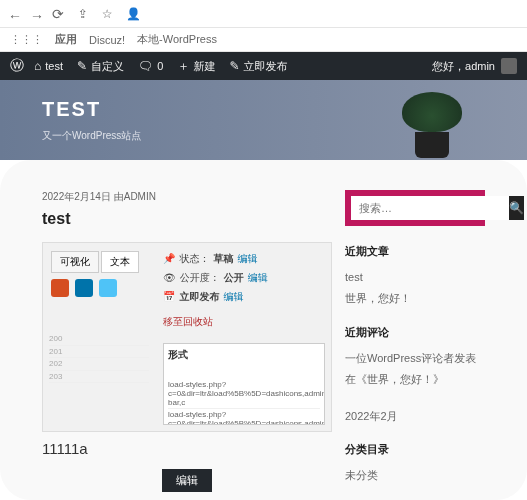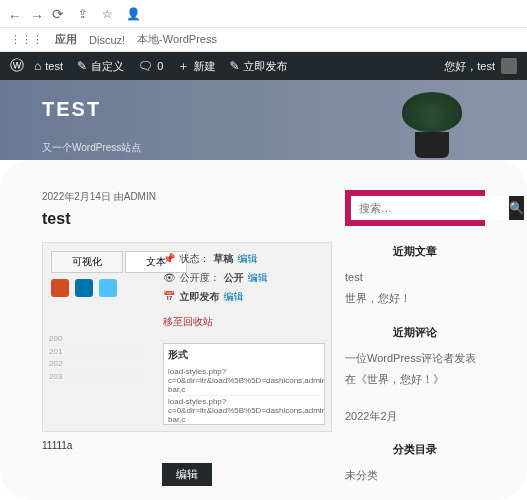--- a/index.html
+++ b/index.html
@@ -17,65 +17,65 @@
 .admin-bar { height: 28px; background: #23282d; color: #eee; display: flex; align-items: center; padding: 0 10px; font-size: 11px; }
 .admin-bar .wp-logo { font-size: 14px; margin-right: 10px; }
 .admin-bar .ab-item { display: flex; align-items: center; gap: 4px; margin-right: 14px; cursor: pointer; }
 .admin-bar .ab-item .ai { font-size: 12px; }
 .admin-bar .spacer { flex: 1; }
 .admin-bar .greet { font-size: 11px; }
 .admin-bar .avatar { width: 16px; height: 16px; background: #666; margin-left: 6px; border-radius: 2px; }
 
 .hero { height: 80px; background: linear-gradient(to right, #6a7a94, #8a95aa); padding: 18px 42px; position: relative; overflow: hidden; }
 .hero .title { color: #fff; font-size: 20px; font-weight: bold; letter-spacing: 2px; }
-.hero .tagline { color: #e0e3ea; font-size: 10px; margin-top: 20px; }
+.hero .tagline { color: #e0e3ea; font-size: 10px; margin-top: 8px; }
 .hero .plant { position: absolute; right: 60px; top: 8px; width: 70px; height: 70px; }
 .hero .plant .pot { width: 34px; height: 26px; background: #222; position: absolute; bottom: 0; left: 18px; border-radius: 0 0 6px 6px; }
 .hero .plant .leaves { width: 60px; height: 40px; position: absolute; top: 4px; left: 5px; background: radial-gradient(circle at 50% 60%, #2a5030, #1a3020); border-radius: 50% 50% 45% 45%; }
 
 .content-wrap { background: #f9f9f9; padding: 30px 42px; display: flex; gap: 13px; height: 340px; overflow: hidden; border-radius: 31px; }
 .main-col { flex: 1; }
 .sidebar { width: 140px; flex-shrink: 0; }
 
 .meta { font-size: 10px; color: #666; margin-bottom: 6px; }
 .post-title { font-size: 16px; font-weight: bold; color: #222; margin-bottom: 14px; }
 
 .editor-box { background: #f1f1f1; border: 1px solid #ddd; padding: 8px; margin-bottom: 8px; font-size: 10px; position: relative; height: 190px; overflow: hidden; }
 .editor-tabs { display: flex; gap: 2px; margin-bottom: 6px; }
-.editor-tabs .tab { background: #fff; padding: 3px 20px; border: 1px solid #ccc; font-size: 10px; }
+.editor-tabs .tab { background: #fff; padding: 3px 8px; border: 1px solid #ccc; font-size: 10px; }
 .editor-tabs .tab.active { background: #f6f6f6; }
 .editor-icons { display: flex; gap: 6px; margin-bottom: 6px; }
 .editor-icons .ei { width: 18px; height: 18px; border-radius: 3px; }
 .ei.red { background: #d54e21; }
 .ei.blue { background: #0073aa; }
 .ei.lblue { background: #4fc3f7; }
 
 .publish-box { position: absolute; top: 6px; left: 120px; font-size: 10px; color: #444; line-height: 1.9; }
 .publish-box .row { display: flex; align-items: center; gap: 4px; }
 .publish-box a { color: #0073aa; text-decoration: none; }
 .publish-box .trash { color: #b32d2e; margin-top: 6px; display: block; }
 
 .styles-box { position: absolute; top: 100px; left: 120px; right: 6px; bottom: 6px; background: #fff; border: 1px solid #ccc; font-size: 8px; color: #666; overflow: hidden; padding: 4px; }
-.styles-box .hd { font-weight: bold; margin-bottom: 4px; font-size: 10px; color: #333; }
+.styles-box .hd { font-weight: bold; margin-bottom: 17px; font-size: 10px; color: #333; }
 .styles-box .srow { display: flex; justify-content: space-between; border-bottom: 1px solid #f0f0f0; padding: 1px 0; }
 
 .left-snippet { position: absolute; top: 90px; left: 6px; width: 100px; font-size: 8px; color: #aaa; line-height: 1.2; }
 .left-snippet .ln { border-bottom: 1px solid #eee; padding: 1px 0; }
 
-.text111 { font-size: 10px; color: #333; margin-bottom: 12px; }
+.text111 { font-size: 15px; color: #333; margin-bottom: 12px; }
 
 .bottom-bar { text-align: center; margin-top: 4px; }
 .bottom-bar .editbtn { background: #23282d; color: #fff; padding: 4px 14px; font-size: 11px; border: none; }
 
 .search-widget { display: flex; margin-bottom: 18px; border: 6px solid #be185d; }
 .search-widget input { flex: 1; border: none; padding: 6px 8px; font-size: 11px; outline: none; }
 .search-widget button { width: 30px; background: #222; color: #fff; border: none; font-size: 12px; cursor: pointer; }
 
 .widget { margin-bottom: 16px; }
-.widget .wtitle { font-size: 11px; font-weight: bold; color: #222; margin-bottom: 8px; text-align: center; }
+.widget .wtitle { font-size: 11px; font-weight: bold; color: #222; margin-bottom: 8px; }
 .widget ul { list-style: none; }
 .widget li { font-size: 11px; color: #666; line-height: 1.9; }
 </style>
 </head>
 <body>
 
 <div class="browser-bar">
   <span class="nav-arrow">←</span>
   <span class="nav-arrow">→</span>
   <span class="nav-arrow">⟳</span>
@@ -107,21 +107,21 @@
     </span>
   <span class="ab-item">
       <span class="ai">＋</span>
       <span>新建</span>
     </span>
   <span class="ab-item">
       <span class="ai">✎</span>
       <span>立即发布</span>
     </span>
   <span class="spacer"></span>
-  <span class="greet"><span>您好，test</span></span>
+  <span class="greet"><span>您好，admin</span></span>
   <span class="avatar"></span>
 </div>
 
 <div class="hero">
   <div class="title">TEST</div>
   <div class="tagline">又一个WordPress站点</div>
   <div class="plant">
     <div class="leaves"></div>
       <div class="pot"></div>
   </div>

